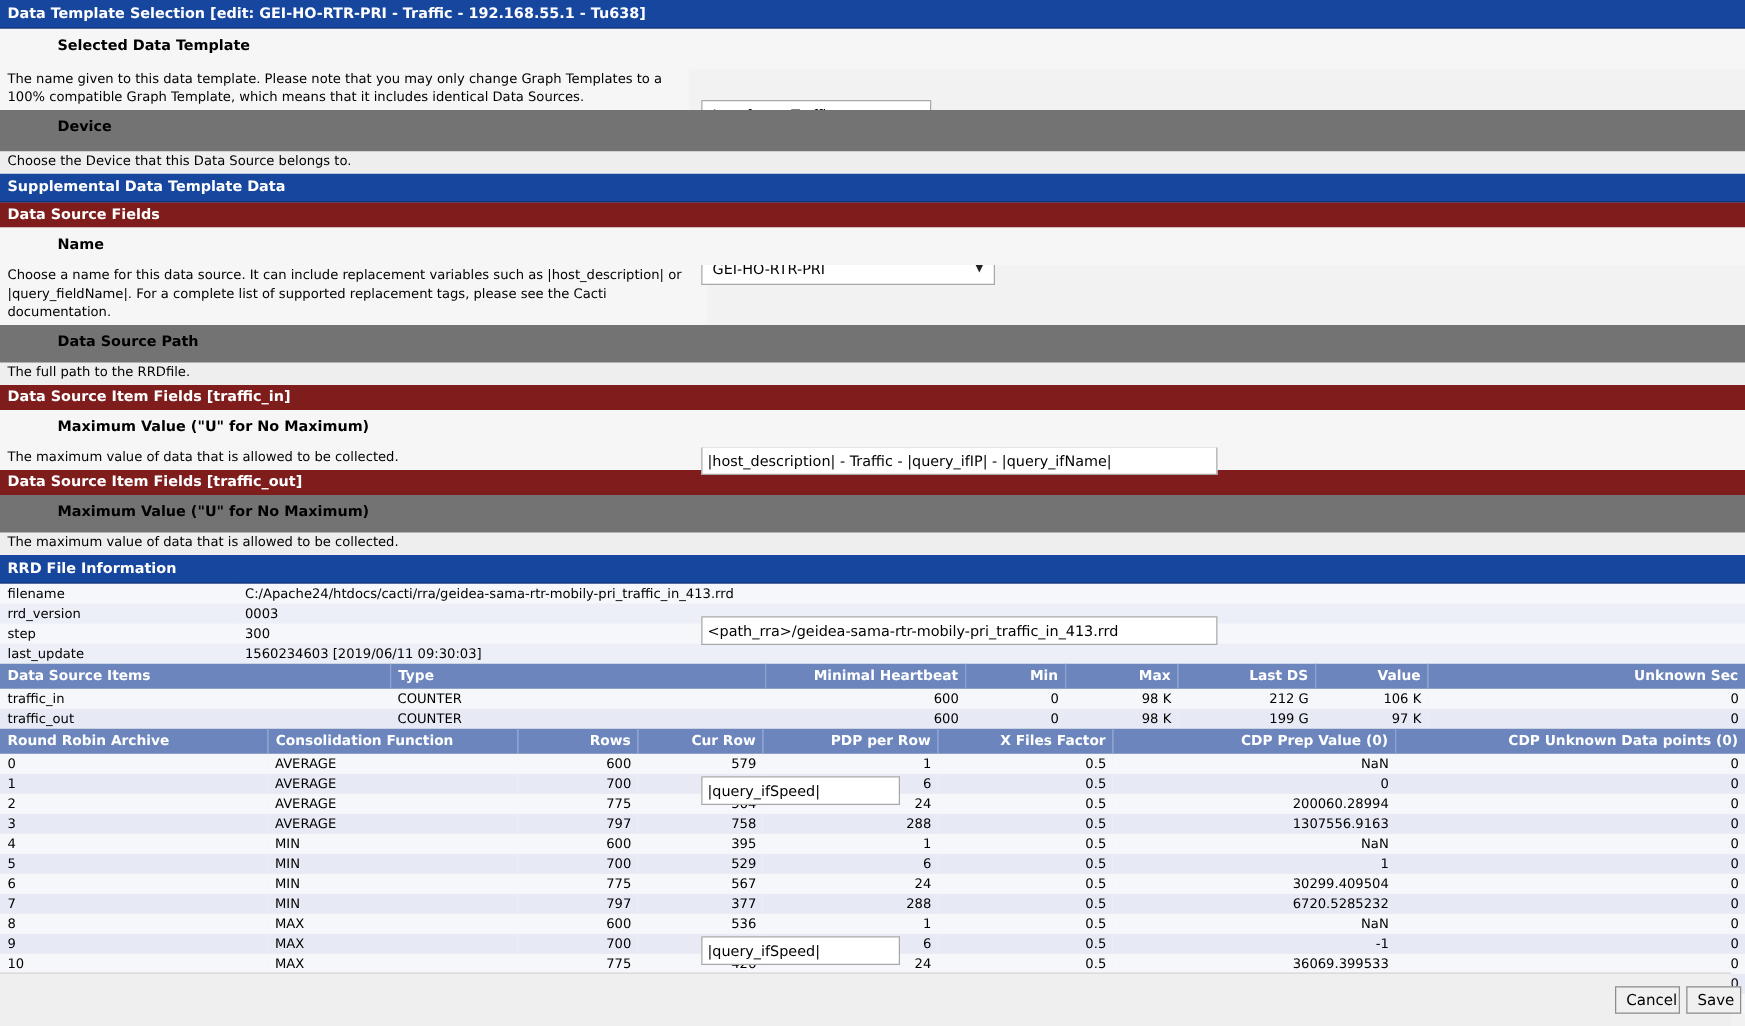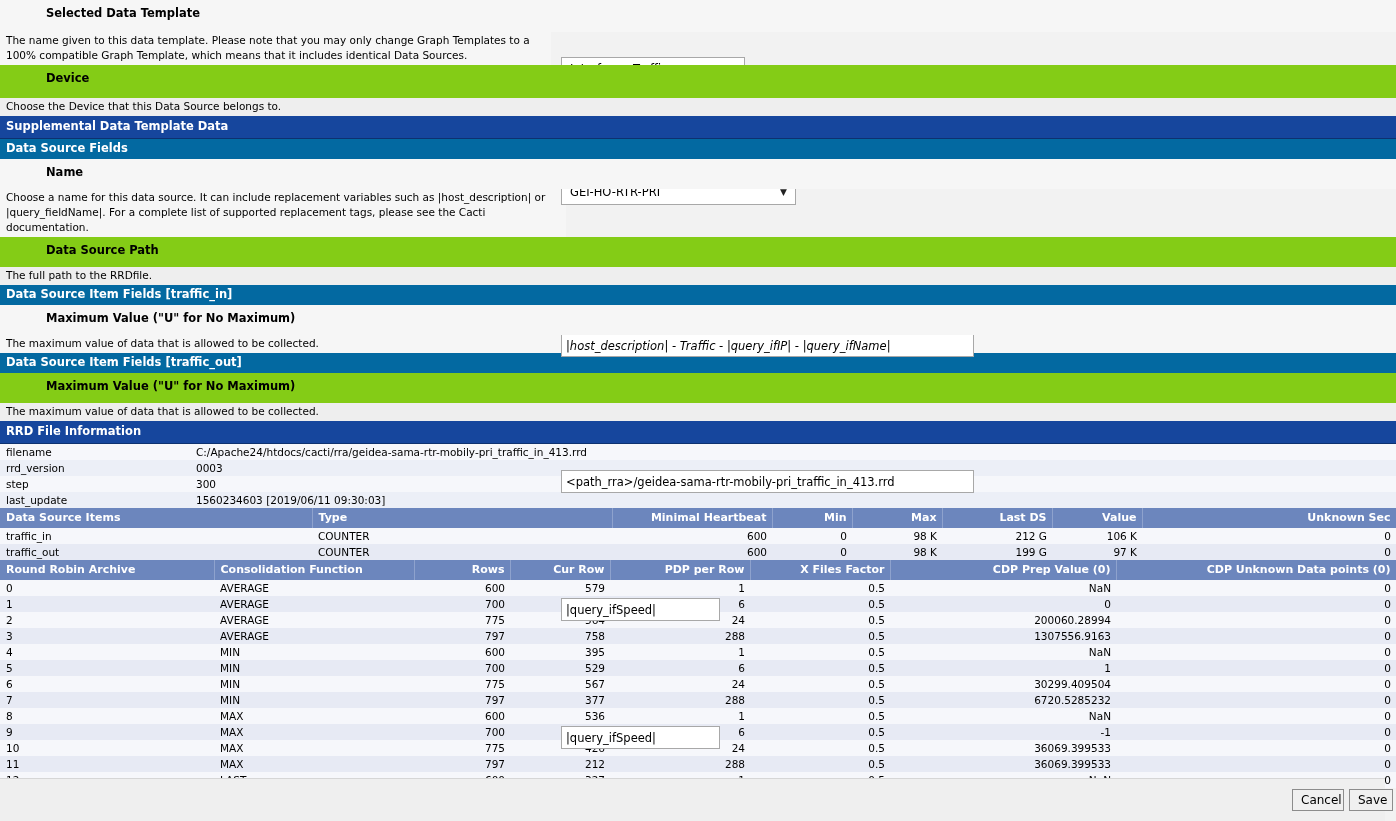--- a/index.html
+++ b/index.html
@@ -26,35 +26,35 @@
   .bar-dark {
     background: #16469d;
     color: #ffffff;
     font-weight: bold;
     font-size: 11.5px;
     padding: 4px 0 5px 6px;
     line-height: 13px;
     border-bottom: 1px solid #0d3170;
   }
   .bar-mid {
-    background: #0369a1;
+    background: #7f1d1d;
     color: #ffffff;
     font-weight: bold;
     font-size: 11.5px;
     padding: 3px 0 4px 6px;
     line-height: 13px;
   }
 
   
   .form-row {
     position: relative;
     background: #f6f6f6;
     min-height: 20px;
   }
-  .form-row.alt { background: #84cc16; }
+  .form-row.alt { background: #737373; }
   .row-label {
     display: inline-block;
     font-weight: bold;
     font-size: 11.5px;
     padding: 6px 0 6px 6px;
     color: #000;
     margin-left: 40px;
   }
   .row-desc {
     font-size: 10.5px;
@@ -168,20 +168,21 @@
     cursor: pointer;
     padding: 0 8px;
     box-sizing: border-box;
   }
 </style>
 </head>
 <body>
 
 <div class="page">
 
+  <div class="bar-dark">Data Template Selection [edit: GEI-HO-RTR-PRI - Traffic - 192.168.55.1 - Tu638]</div>
 
   <div class="form-row" style="height:32px;">
     <span class="row-label">Selected Data Template</span>
     <div class="sel field-abs" style="left:561px; top:31px; width:184px;">
       <span>Interface - Traffic</span>
       <span class="caret">▼</span>
     </div>
   </div>
   <div class="row-desc" style="width:545px;">The name given to this data template. Please note that you may only change Graph Templates to a 100% compatible Graph Template, which means that it includes identical Data Sources.</div>
 
@@ -192,21 +193,21 @@
       <span class="caret">▼</span>
     </div>
   </div>
   <div class="row-desc" style="background:#eeeeee;">Choose the Device that this Data Source belongs to.</div>
 
   <div class="bar-dark">Supplemental Data Template Data</div>
   <div class="bar-mid">Data Source Fields</div>
 
   <div class="form-row" style="height:30px;">
     <span class="row-label">Name</span>
-    <input class="txt field-abs" type="text" style="left: 561px; top: 175px; width: 413px; font-style: italic;" value="|host_description| - Traffic - |query_ifIP| - |query_ifName|">
+    <input class="txt field-abs" type="text" style="left: 561px; top: 175px; width: 413px;" value="|host_description| - Traffic - |query_ifIP| - |query_ifName|">
   </div>
   <div class="row-desc" style="width:560px;">Choose a name for this data source. It can include replacement variables such as |host_description| or |query_fieldName|. For a complete list of supported replacement tags, please see the Cacti documentation.</div>
 
   <div class="form-row alt" style="height:30px;">
     <span class="row-label">Data Source Path</span>
     <input class="txt field-abs" type="text" style="left: 561px; top: 233px; width: 413px;" value="&lt;path_rra&gt;/geidea-sama-rtr-mobily-pri_traffic_in_413.rrd">
   </div>
   <div class="row-desc" style="background:#eeeeee;">The full path to the RRDfile.</div>
 
   <div class="bar-mid">Data Source Item Fields [traffic_in]</div>

